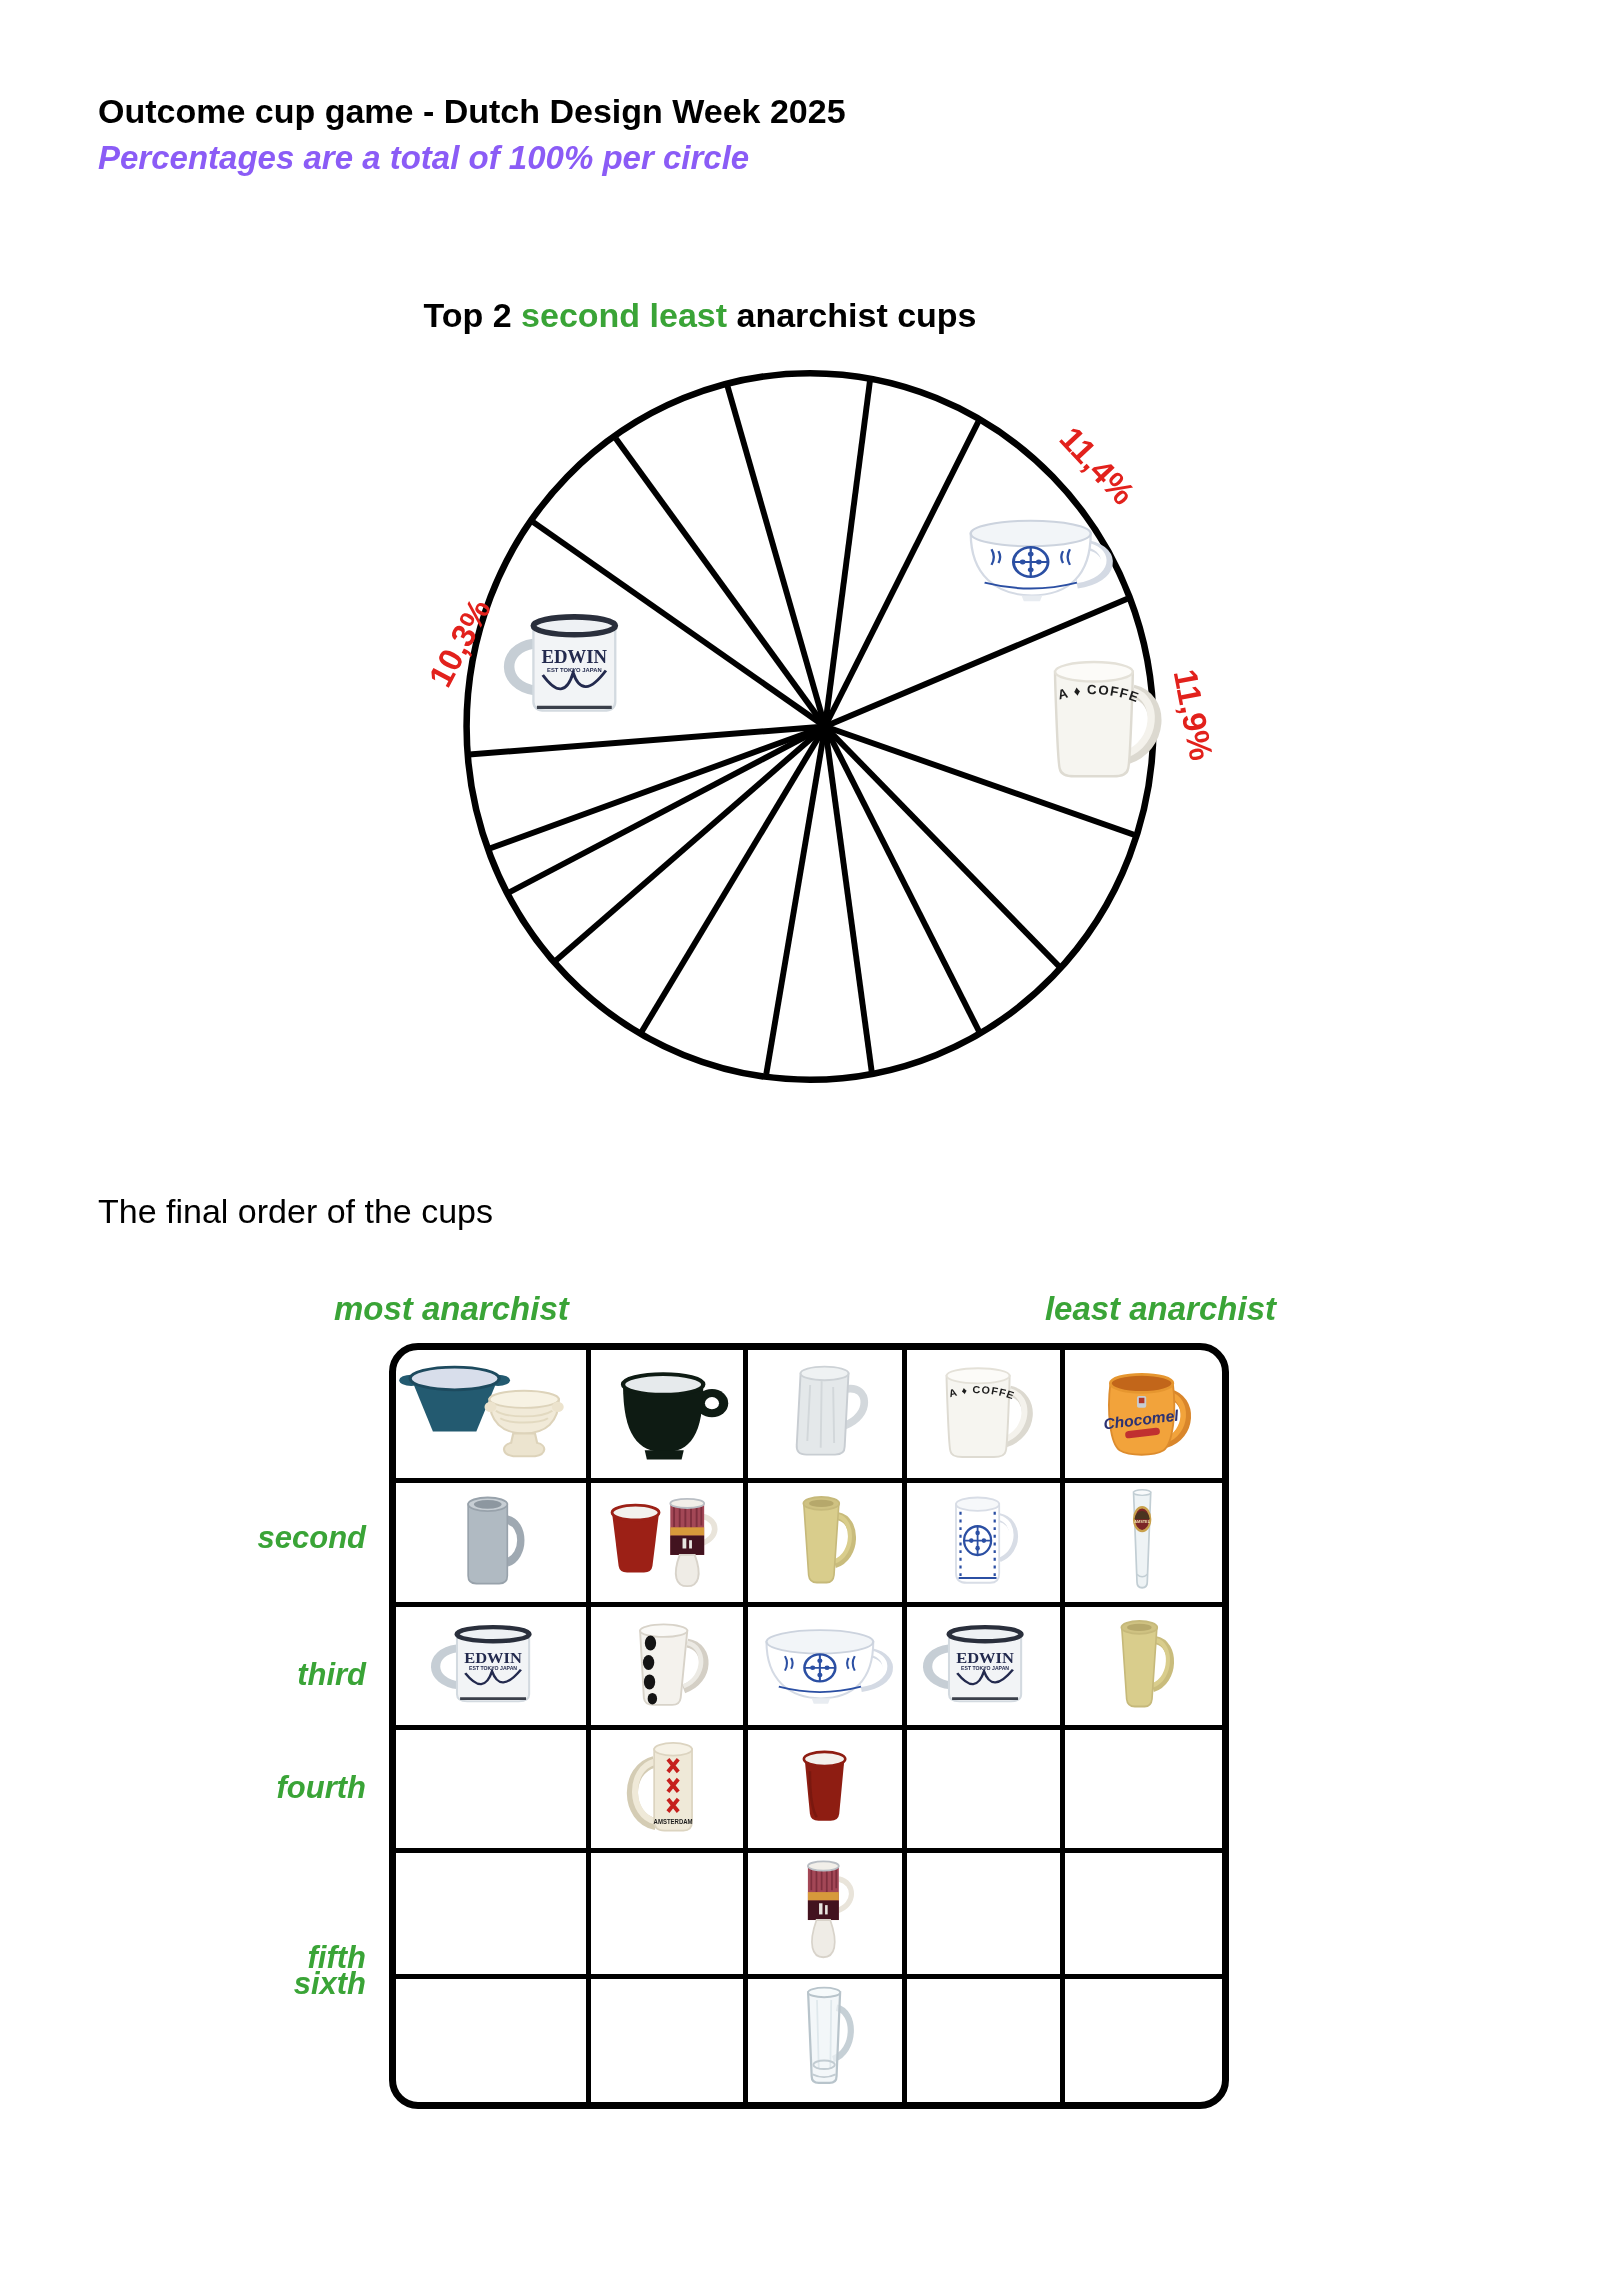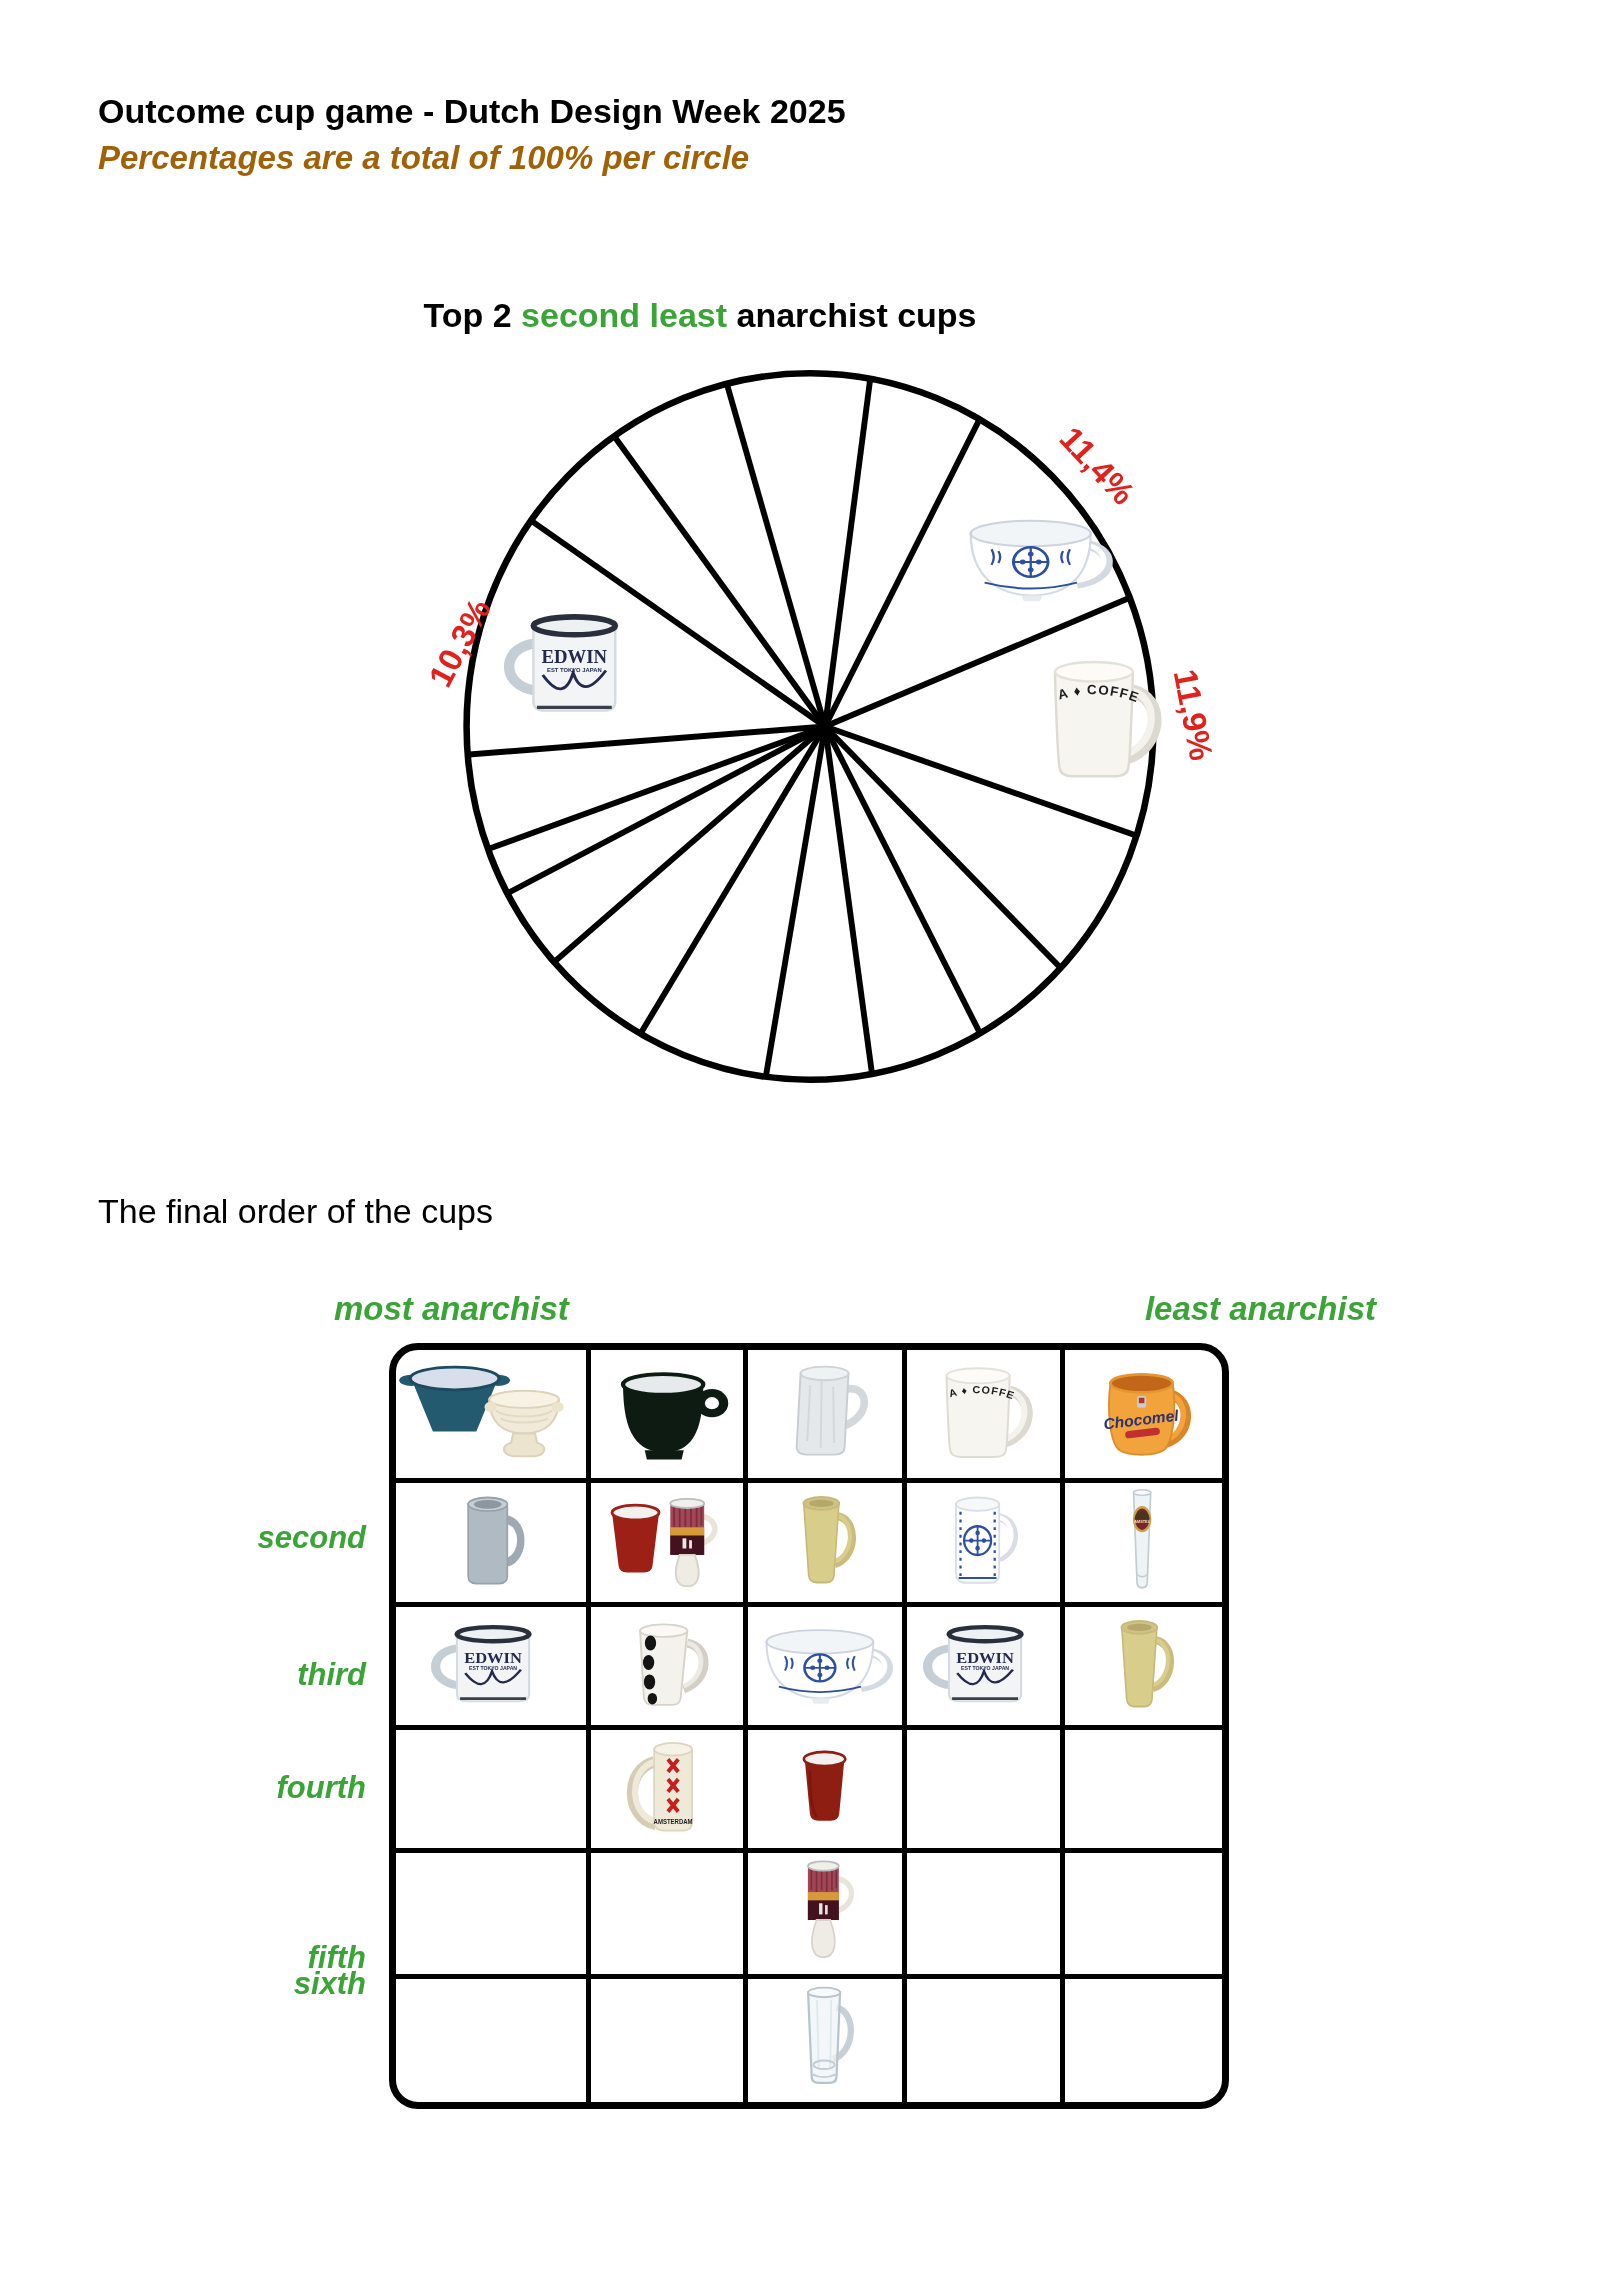--- a/index.html
+++ b/index.html
@@ -9,38 +9,38 @@
   .t2{position:absolute;left:98px;top:139px;font-size:33px;font-weight:bold;font-style:italic;margin:0;}
   .wheel-title{position:absolute;left:700px;top:296px;transform:translateX(-50%);
                font-size:34px;font-weight:bold;white-space:nowrap;}
   .wheel-wrap{position:absolute;left:463px;top:370px;width:694px;height:713px;}
   #wheelSvg{position:absolute;left:0;top:0;width:694px;height:713px;}
   .pie-cup{position:absolute;line-height:0;}
   .pie-label{position:absolute;font-size:33px;font-weight:bold;white-space:nowrap;}
   .sec-heading{position:absolute;left:98px;top:1192px;font-size:34px;font-weight:normal;margin:0;}
   .corner-hdr{position:absolute;top:1290px;font-size:33px;font-weight:bold;font-style:italic;white-space:nowrap;}
   #hdrLeft{left:302px;margin-left:32px;}
-  #hdrRight{left:1376px;transform:translateX(-100%);font-style:italic;}
+  #hdrRight{left:1276px;transform:translateX(-100%);font-style:italic;}
   #grid{position:absolute;left:389px;top:1343px;width:840px;height:766px;box-sizing:border-box;
         border:7.9px solid #000;border-radius:29px;background:#fff;
         display:grid;grid-template-columns:repeat(5,1fr);grid-template-rows:repeat(6,1fr);}
   .cell{border-right:5.9px solid #000;border-bottom:5.9px solid #000;display:flex;
         align-items:center;justify-content:center;overflow:visible;}
   .cell.lastcol{border-right:none;}
   .cell.lastrow{border-bottom:none;}
   .row-label{position:absolute;left:366px;transform:translate(-100%,-50%);
              font-size:31px;font-weight:bold;font-style:italic;white-space:nowrap;}
   .cup{display:inline-block;line-height:0;}
 </style>
 </head>
 <body>
 
 <div id="page">
   <h1 class="t1">Outcome cup game - Dutch Design Week 2025</h1>
-  <h2 class="t2" style="color: #a16207;">Percentages are a total of 100% per circle</h2>
+  <h2 class="t2" style="color: #8b5cf6;">Percentages are a total of 100% per circle</h2>
 
   <div class="wheel-title"><span style="color: rgb(0, 0, 0);">Top 2 </span><span style="color: rgb(58, 164, 55);">second least</span><span style="color: rgb(0, 0, 0);"> anarchist cups</span></div>
 
   <div class="wheel-wrap">
     <svg id="wheelSvg" viewBox="0 0 1060 1090">
         <defs>
           <clipPath id="wclip">
             <ellipse cx="530" cy="545" rx="521" ry="536"></ellipse>
           </clipPath>
         </defs>

